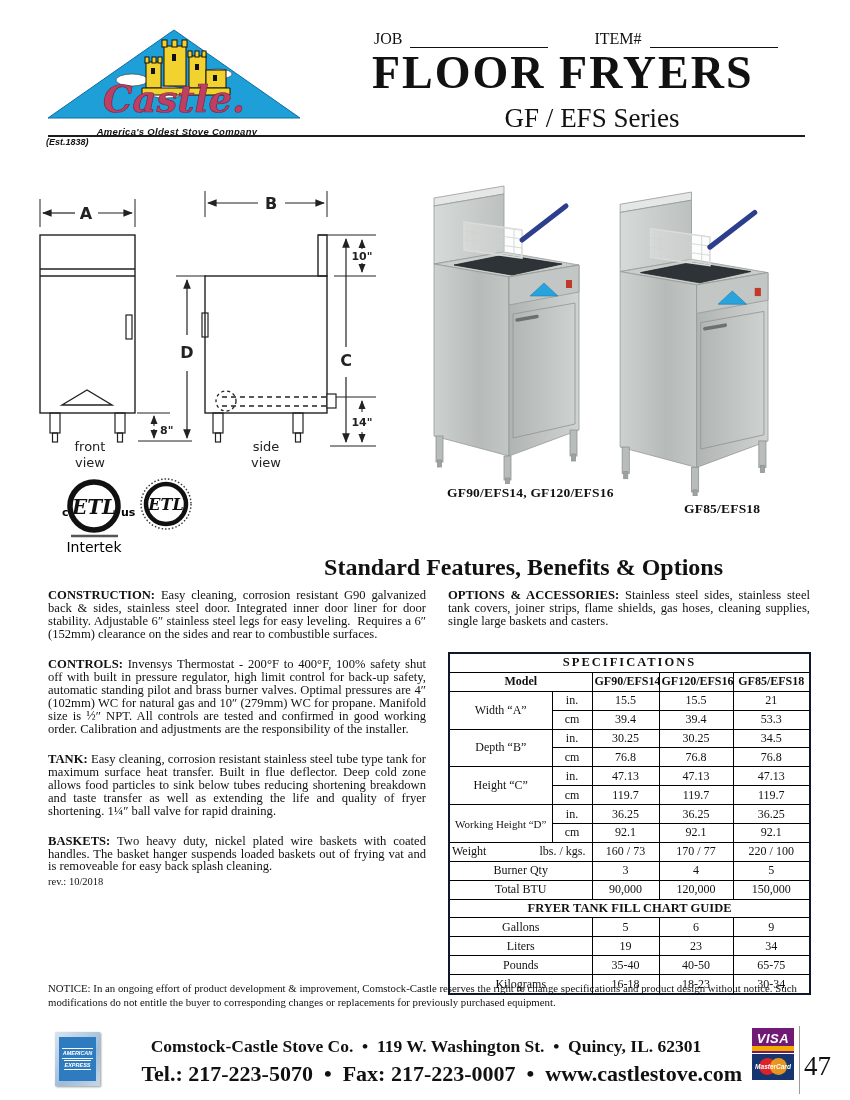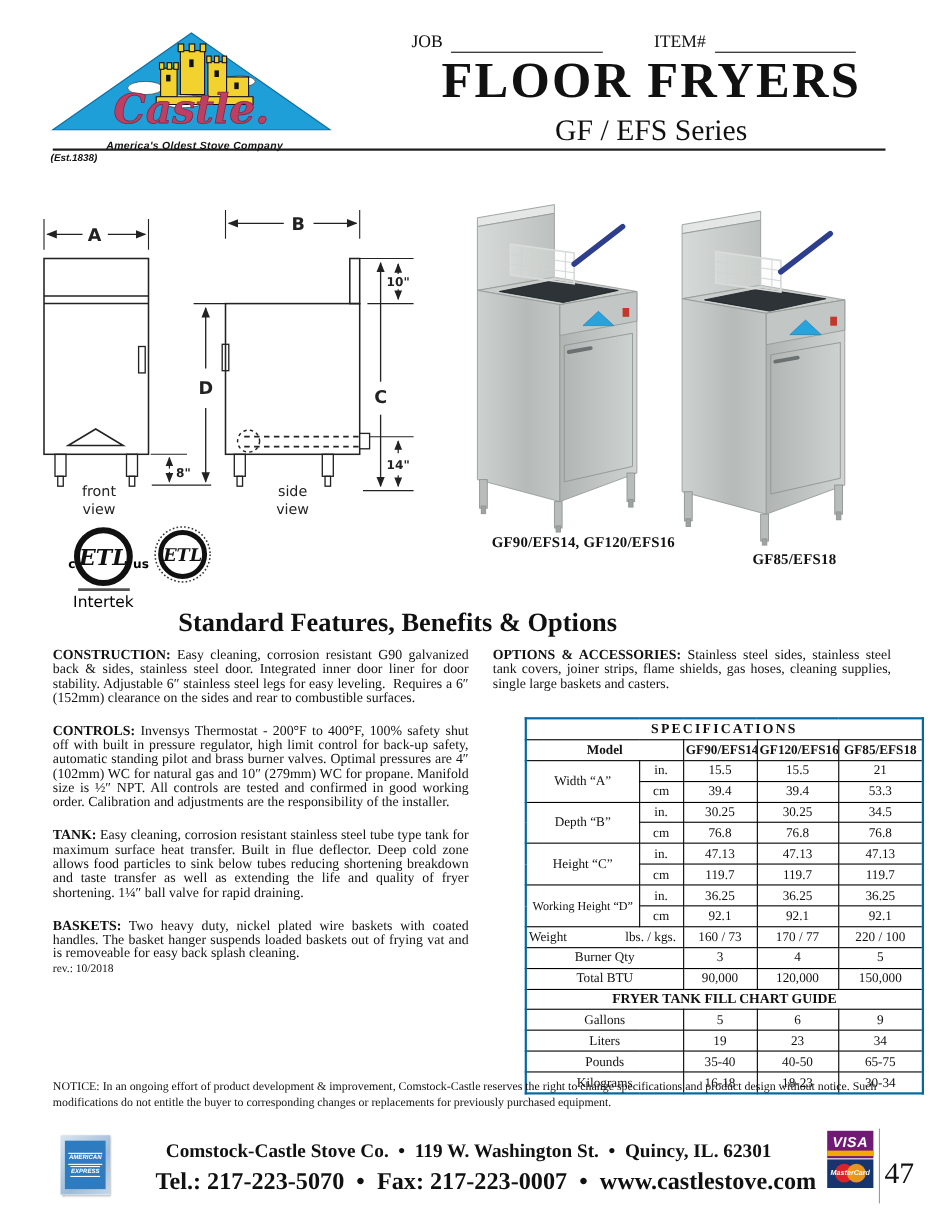--- a/index.html
+++ b/index.html
@@ -11,46 +11,46 @@
   .logo-wrap{left:46px;top:28px;width:262px;}
   .tagline{text-align:center;font-family:"Liberation Sans",sans-serif;font-weight:bold;
            font-style:italic;font-size:9.5px;margin-top:2px;letter-spacing:.3px;}
   .est{text-align:left;font-family:"Liberation Sans",sans-serif;font-weight:bold;
        font-style:italic;font-size:9px;}
   .jobline{left:374px;top:30px;width:424px;font-size:16px;display:flex;align-items:flex-end;}
   .blank{display:inline-block;border-bottom:1.3px solid #111;height:14px;}
   .b1{width:138px;margin-left:8px;}
   .b2{width:128px;margin-left:8px;}
   .jspacer{width:46px;}
-  .main-title{left:372px;top:46px;width:440px;text-align:center;font-weight:bold;
+  .main-title{left:372px;top:46px;width:440px;font-weight:bold;
               font-size:46px;letter-spacing:2px;white-space:nowrap;}
   .series{left:372px;top:103px;width:440px;text-align:center;font-size:27px;}
   .hrule{left:48px;top:135px;width:757px;height:2px;background:#1c1c1c;}
 
   
   .drawings{left:30px;top:183px;}
   .photo1{left:416px;top:184px;}
   .photo2{left:598px;top:190px;}
   .cap{font-weight:bold;font-size:13.5px;letter-spacing:.2px;white-space:nowrap;}
   .cap1{left:447px;top:485px;}
   .cap2{left:684px;top:501px;}
   .etl{left:58px;top:476px;}
 
   
-  .features-h{left:0;top:554px;width:723px;text-align:center;font-weight:bold;font-size:24px;}
+  .features-h{left:0;top:554px;width:723px;text-align:right;font-weight:bold;font-size:24px;}
   .leftcol{left:48px;top:589px;width:378px;font-size:12.6px;line-height:1.03;text-align:justify;}
   .leftcol p{margin:0 0 17px 0;}
   .b{font-weight:bold;}
   .rev{font-size:10.5px;margin-top:2px;}
   .optpara{left:448px;top:589px;width:362px;font-size:12.6px;line-height:1.03;text-align:justify;}
 
   
   .spec{left:448px;top:652px;}
-  table.spec-t{border-collapse:collapse;table-layout:fixed;width:361px;border:2px solid #0369a1;
-               font-size:12px;font-family:"Liberation Serif",serif;margin-left:29px;}
+  table.spec-t{border-collapse:collapse;table-layout:fixed;width:361px;border:2px solid #0f172a;
+               font-size:12px;font-family:"Liberation Serif",serif;}
   table.spec-t td{border:1px solid #000;height:17.9px;text-align:center;padding:0 2px;
                   overflow:hidden;white-space:nowrap;}
   td.ttl{font-weight:bold;letter-spacing:2px;font-size:12.5px;}
   td.ttl2{font-weight:bold;font-size:12.5px;}
   td.lbl{text-align:left;padding-left:5px;}
   td.nr{border-right:none;}
   td.unit{border-left:none;text-align:right;padding-right:10px;}
   td.ut{border-bottom:none;}
   td.ub{border-top:none;}
   .wflex{display:flex;justify-content:space-between;padding-right:4px;}

